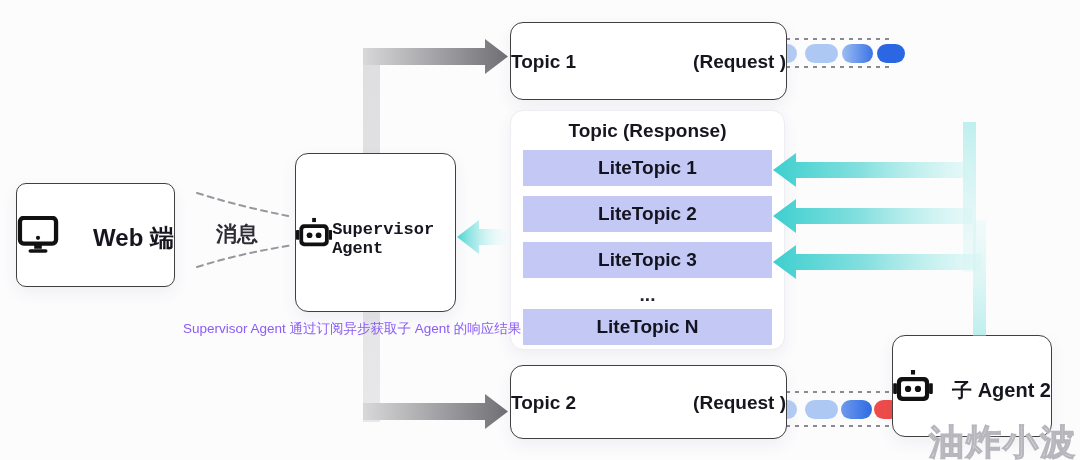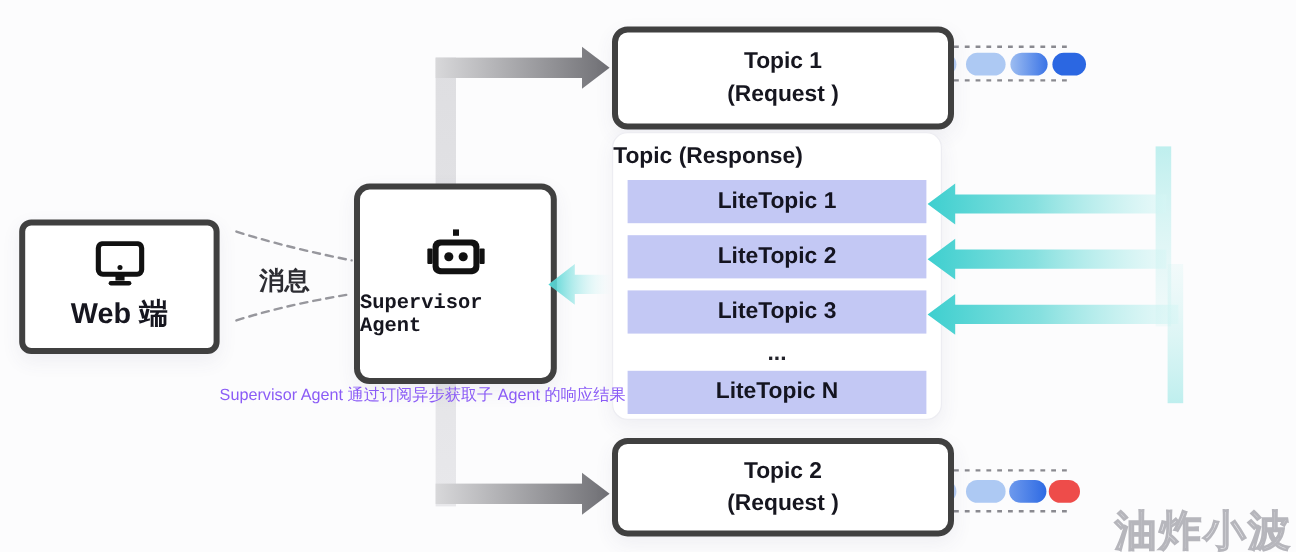--- a/index.html
+++ b/index.html
@@ -7,44 +7,44 @@
     position:relative;width:1080px;height:460px;overflow:hidden;
     background:#fcfcfd;
     font-family:"Liberation Sans","DejaVu Sans",sans-serif;
   }
   svg.layer{position:absolute;left:0;top:0;pointer-events:none;}
   .z0{z-index:0;} .z3{z-index:3;}
 
   
   .card{
     position:absolute;background:#fff;
-    border:5px solid #404040;border-radius:13px;
+    border:1px solid #404040;border-radius:13px;
     box-shadow:0 6px 16px rgba(70,70,110,.07);
-    display:flex;flex-direction:column;align-items:center;justify-content:center;
+    display:flex;flex-direction:row;align-items:center;justify-content:space-between;
     z-index:2;color:#16161f;
   }
   .card .lbl{font-weight:700;}
   #web-card{left:16px;top:183px;width:157px;height:102px;border-radius:10px;}
   #web-card .lbl{font-size:24px;margin-top:6px;}
   #supervisor-card{left:295px;top:153px;width:159px;height:157px;}
   #supervisor-card .lbl{font-size:17px;margin-top:13px;font-family:Liberation Mono, monospace;}
   #topic1-card{left:510px;top:22px;width:275px;height:76px;}
   #topic2-card{left:510px;top:365px;width:275px;height:72px;}
   .topic-line{font-size:19px;font-weight:600;line-height:27px;text-align:center;}
   #agent1-card{left:892px;top:22px;width:158px;height:100px;}
   #agent2-card{left:892px;top:335px;width:158px;height:100px;}
   .agent-lbl{font-size:20px;font-weight:600;margin-top:9px;}
 
   
   #response-card{
     position:absolute;left:510px;top:110px;width:275px;height:240px;
     background:#fff;border:1px solid #ededf2;border-radius:13px;
     box-shadow:0 6px 16px rgba(70,70,110,.07);z-index:2;box-sizing:border-box;
   }
-  .resp-title{margin:9px 0 8px;font-size:19px;font-weight:600;color:#16161f;}
+  .resp-title{margin:9px 0 8px;text-align:center;font-size:19px;font-weight:600;color:#16161f;}
   .lite-row{
     height:36px;margin:0 12px 10px;border-radius:0;background:#c3c8f4;
     display:flex;align-items:center;justify-content:center;
     font-size:19px;font-weight:600;color:#141420;
   }
   .resp-ellipsis{height:21px;line-height:13px;text-align:center;font-size:19px;font-weight:700;color:#22222a;}
   .lite-row.last{margin-bottom:0;}
 
   
   .pill{position:absolute;height:19px;border-radius:10px;z-index:1;}
@@ -142,20 +142,32 @@
     <div class="resp-ellipsis">...</div>
     <div class="lite-row last">LiteTopic N</div>
   </div>
 
   <div class="card" id="topic2-card">
     <div class="topic-line">Topic 2</div>
     <div class="topic-line">(Request )</div>
   </div>
 
 
+  <div class="card" id="agent2-card">
+    <svg class="icon" width="40" height="33" viewBox="0 0 48 40">
+      <rect x="21.5" y="0" width="5" height="5.5" fill="#111"></rect>
+      <rect x="0" y="16" width="4.5" height="13" rx="1" fill="#111"></rect>
+      <rect x="43.5" y="16" width="4.5" height="13" rx="1" fill="#111"></rect>
+      <rect x="4.5" y="8.5" width="39" height="29" rx="6" fill="#111"></rect>
+      <rect x="9.5" y="13.5" width="29" height="19" rx="2.5" fill="#fff"></rect>
+      <circle cx="18" cy="23" r="3.8" fill="#111"></circle>
+      <circle cx="30" cy="23" r="3.8" fill="#111"></circle>
+    </svg>
+    <div class="agent-lbl">子 Agent 2</div>
+  </div>
 
   <svg class="layer z3" width="1080" height="460">
     <defs>
       <linearGradient id="tv1" x1="0" y1="0" x2="0" y2="1">
         <stop offset="0" stop-color="rgba(140,228,226,0.55)"></stop>
           <stop offset="1" stop-color="rgba(205,242,240,0.22)"></stop>
       </linearGradient>
       <linearGradient id="tv2" x1="0" y1="0" x2="0" y2="1">
         <stop offset="0" stop-color="rgba(205,242,240,0.22)"></stop>
           <stop offset="1" stop-color="rgba(140,228,226,0.55)"></stop>

